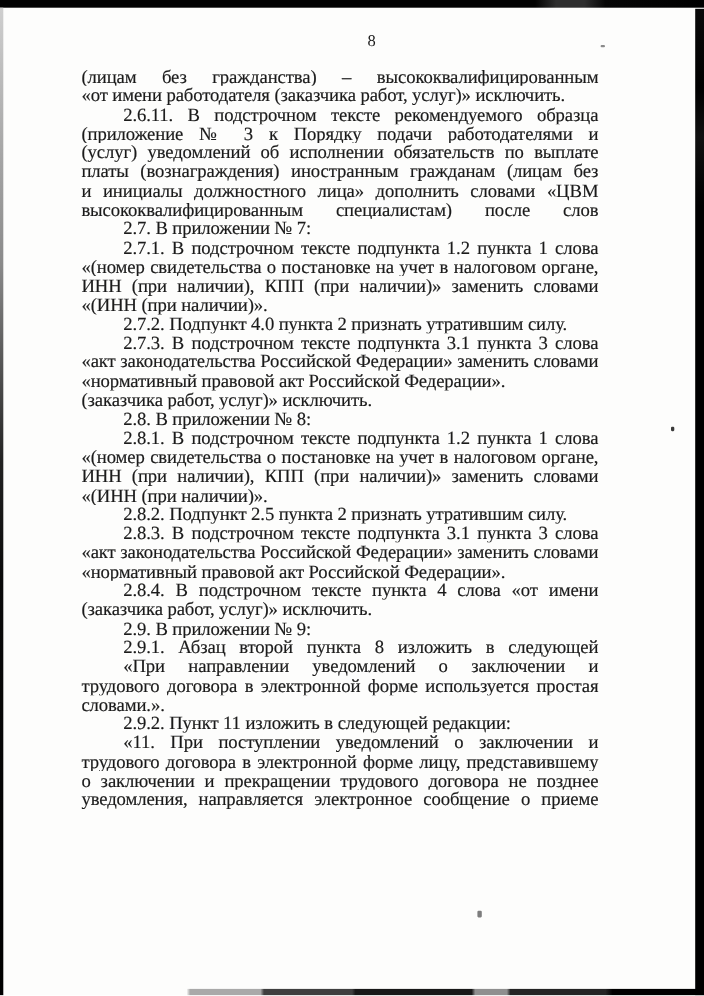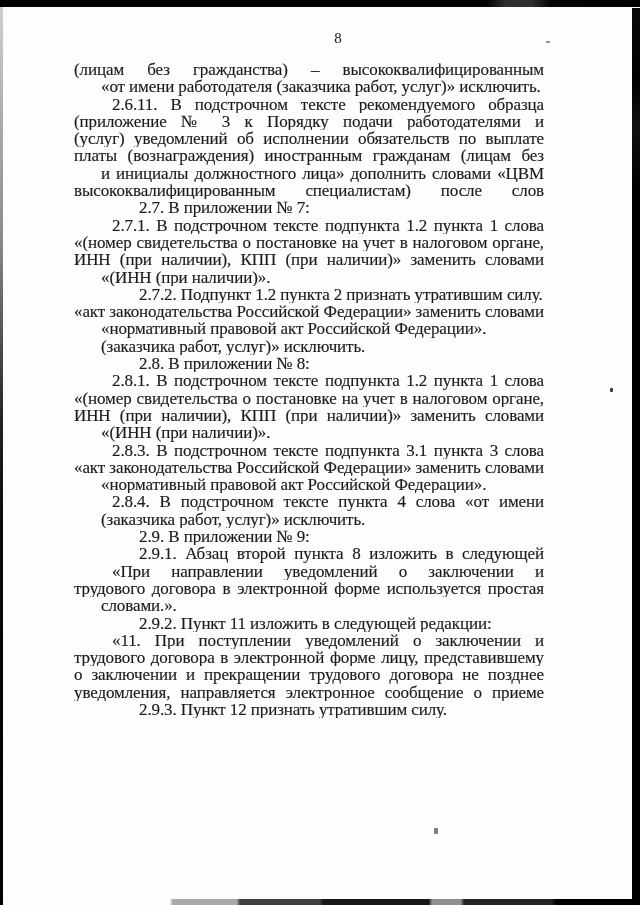--- a/index.html
+++ b/index.html
@@ -53,21 +53,21 @@
     font-size: 17px; line-height: 17.3px; letter-spacing: -0.1px;
     -webkit-text-stroke: 0.15px #1a1a1a;
   }
   .line {
     text-align: justify;
     text-align-last: justify;
     height: 17.3px;
     overflow: hidden;
   }
   .line.indent { text-indent: 38px; }
-  .line.end { text-align-last: left; margin-left: 27px; }
+  .line.end { text-align-last: left; }
 </style>
 </head>
 <body>
 
 <div class="page">
   <div class="edge-top"></div>
   <div class="edge-left"></div>
   <div class="edge-right"></div>
   <div class="edge-bottom"></div>
 
@@ -80,43 +80,44 @@
       <div class="line">(приложение № 3 к Порядку подачи работодателями и заказчиками работ</div>
       <div class="line">(услуг) уведомлений об исполнении обязательств по выплате заработной</div>
       <div class="line">платы (вознаграждения) иностранным гражданам (лицам без гражданства) –</div>
       <div class="line end">и инициалы должностного лица» дополнить словами «ЦВМ МВД России,».</div>
       <div class="line">высококвалифицированным специалистам) после слов «должность, фамилия</div>
       <div class="line indent end">2.7. В приложении № 7:</div>
       <div class="line indent">2.7.1. В подстрочном тексте подпункта 1.2 пункта 1 слова</div>
       <div class="line">«(номер свидетельства о постановке на учет в налоговом органе,</div>
       <div class="line">ИНН (при наличии), КПП (при наличии)» заменить словами</div>
       <div class="line end">«(ИНН (при наличии)».</div>
-      <div class="line indent end">2.7.2. Подпункт 1.2 пункта 2 признать утратившим силу.</div>
+      <div class="line indent end">2.7.2. Подпункт 4.0 пункта 2 признать утратившим силу.</div>
+      <div class="line indent">2.7.3. В подстрочном тексте подпункта 3.1 пункта 3 слова</div>
       <div class="line">«акт законодательства Российской Федерации» заменить словами</div>
       <div class="line end">«нормативный правовой акт Российской Федерации».</div>
       <div class="line end">(заказчика работ, услуг)» исключить.</div>
       <div class="line indent end">2.8. В приложении № 8:</div>
       <div class="line indent">2.8.1. В подстрочном тексте подпункта 1.2 пункта 1 слова</div>
       <div class="line">«(номер свидетельства о постановке на учет в налоговом органе,</div>
       <div class="line">ИНН (при наличии), КПП (при наличии)» заменить словами</div>
       <div class="line end">«(ИНН (при наличии)».</div>
+      <div class="line indent end">2.8.2. Подпункт 2.5 пункта 2 признать утратившим силу.</div>
       <div class="line indent">2.8.3. В подстрочном тексте подпункта 3.1 пункта 3 слова</div>
       <div class="line">«акт законодательства Российской Федерации» заменить словами</div>
       <div class="line end">«нормативный правовой акт Российской Федерации».</div>
       <div class="line indent">2.8.4. В подстрочном тексте пункта 4 слова «от имени работодателя</div>
       <div class="line end">(заказчика работ, услуг)» исключить.</div>
       <div class="line indent end">2.9. В приложении № 9:</div>
       <div class="line indent end">2.9.1. Абзац второй пункта 8 изложить в следующей редакции:</div>
       <div class="line indent">«При направлении уведомлений о заключении и прекращении</div>
       <div class="line">трудового договора в электронной форме используется простая</div>
       <div class="line end">словами.».</div>
       <div class="line indent end">2.9.2. Пункт 11 изложить в следующей редакции:</div>
       <div class="line indent">«11. При поступлении уведомлений о заключении и прекращении</div>
       <div class="line">трудового договора в электронной форме лицу, представившему такие</div>
       <div class="line">о заключении и прекращении трудового договора не позднее рабочего дня,</div>
       <div class="line">уведомления, направляется электронное сообщение о приеме уведомлений</div>
-      <div class="line indent end">2.9.3. Пункт 12 признать утратившим силу.</div>
     </div>
 
   <div class="speck speck-a"></div>
   <div class="speck speck-b"></div>
   <div class="speck speck-c"></div>
 </div>
 
 </body></html>

